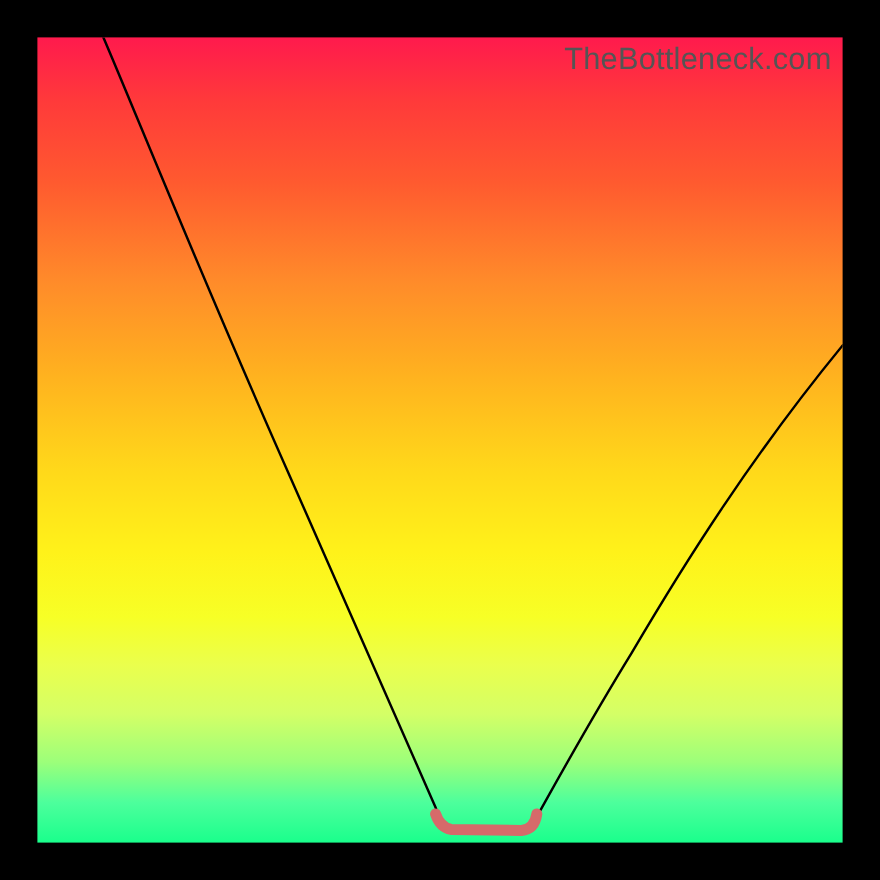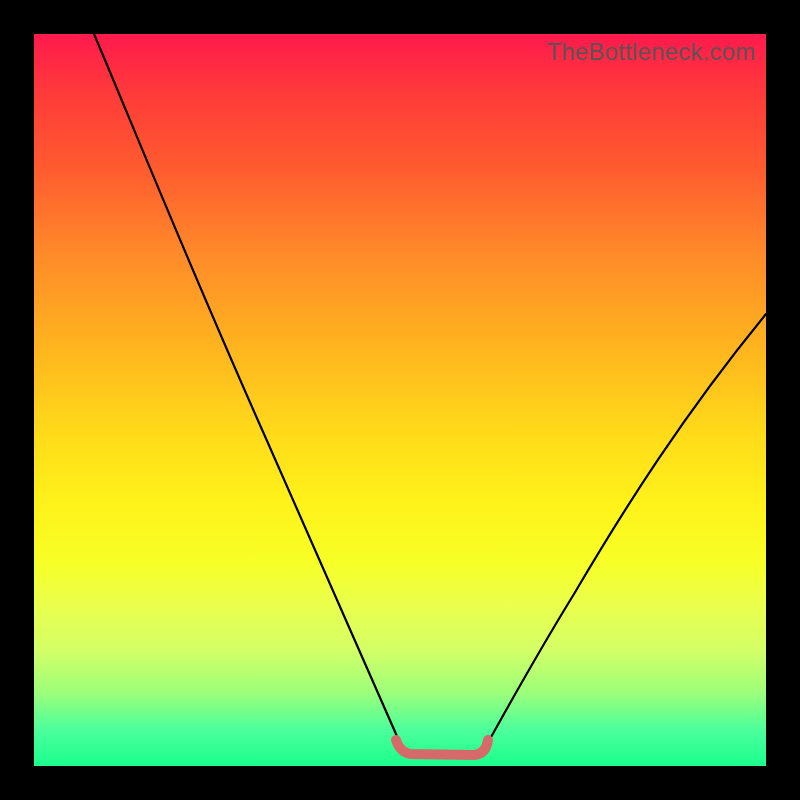--- a/index.html
+++ b/index.html
@@ -38,21 +38,21 @@
       #9cff7a 90%,
       #4dff9c 95%,
       #1aff8c 100%
     );
   }
   .watermark {
     position: absolute;
     top: 4px;
     right: 10px;
     color: #555;
-    font-size: 24px;
+    font-size: 28px;
     font-weight: 500;
     letter-spacing: 0.2px;
     user-select: none;
   }
   svg.overlay {
     position: absolute;
     left: 0;
     top: 0;
     width: 732px;
     height: 732px;

